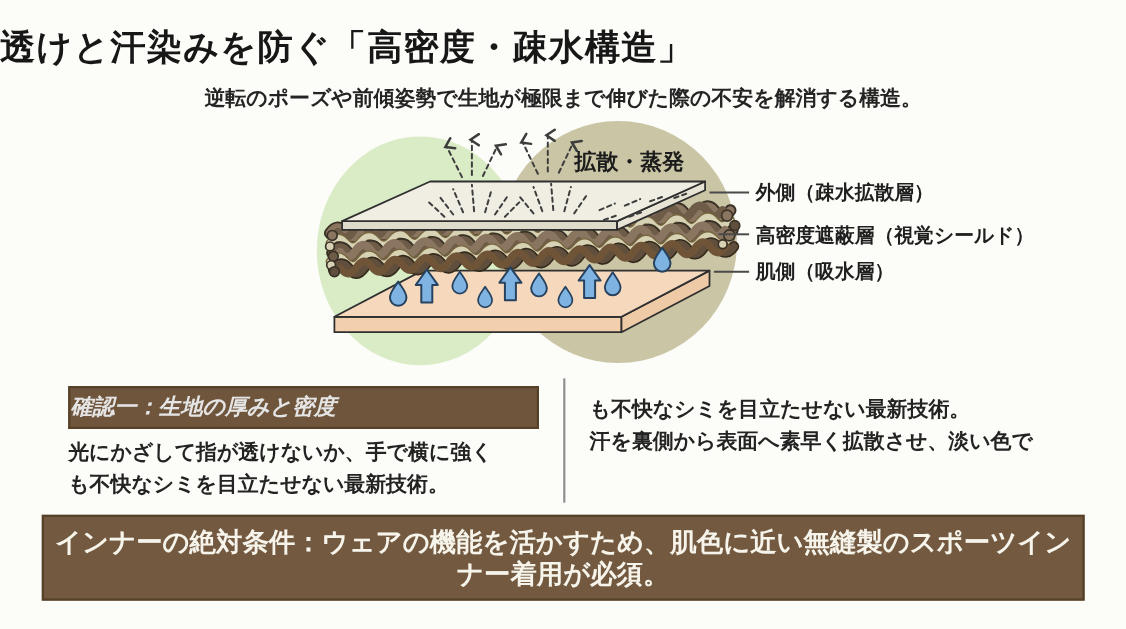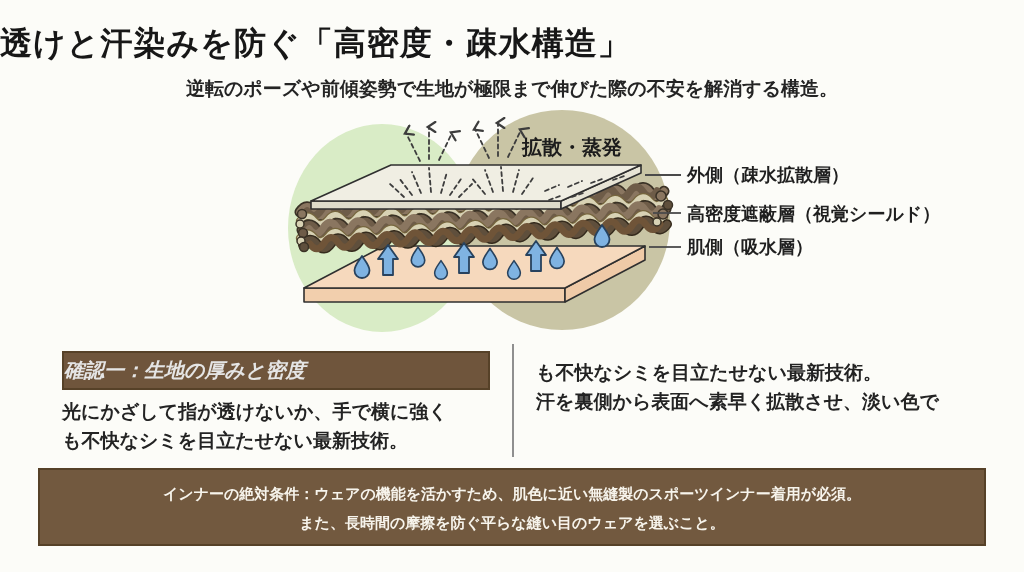--- a/index.html
+++ b/index.html
@@ -28,21 +28,21 @@
   .check .bd{
     margin-top:7px;font-size:19px;font-weight:bold;line-height:29px;
     text-align:left;color:#232323;
   }
   .divider{
     position:absolute;left:512px;top:344px;width:2px;height:113px;background:#8f8f8f;
   }
   .footer{
     position:absolute;left:38px;top:468px;width:944px;height:65px;
     background:#72593F;border:2px solid #564128;padding-top:9px;
-    color:#f7f4ec;font-size:15px;font-weight:bold;line-height:29px;text-align:center;
+    color:#f7f4ec;font-size:24px;font-weight:bold;line-height:29px;text-align:center;
   }
 </style>
 </head>
 <body>
 
 <div class="title">透けと汗染みを防ぐ「高密度・疎水構造」</div>
 <div class="subtitle">逆転のポーズや前傾姿勢で生地が極限まで伸びた際の不安を解消する構造。</div>
 
 <svg class="diagram" width="1024" height="572" viewBox="0 0 1024 572">
   <defs>
@@ -167,14 +167,13 @@
 
 <div class="check" id="check2">
   <div class="bd">
     <div>も不快なシミを目立たせない最新技術。</div>
     <div>汗を裏側から表面へ素早く拡散させ、淡い色で</div>
   </div>
 </div>
 
 <div class="footer">
   <div>インナーの絶対条件：ウェアの機能を活かすため、肌色に近い無縫製のスポーツインナー着用が必須。</div>
-  <div>また、長時間の摩擦を防ぐ平らな縫い目のウェアを選ぶこと。</div>
 </div>
 
 </body></html>

